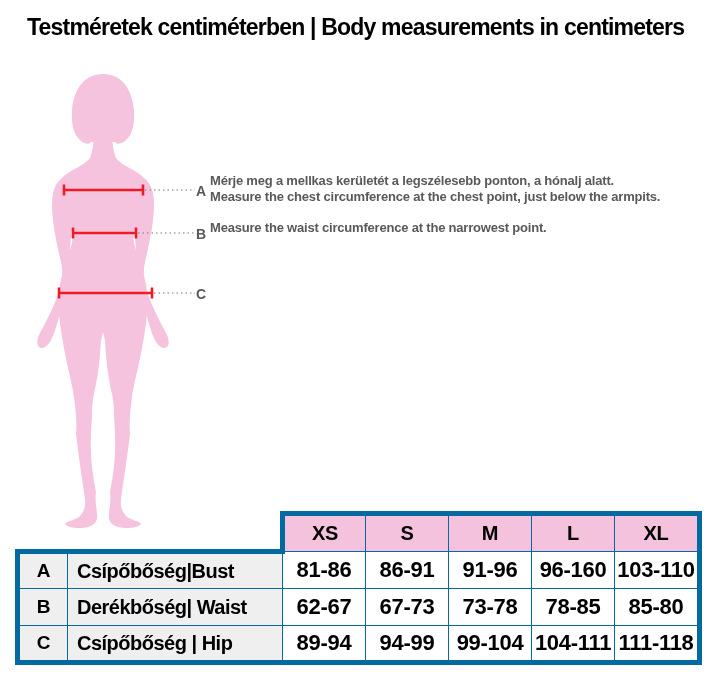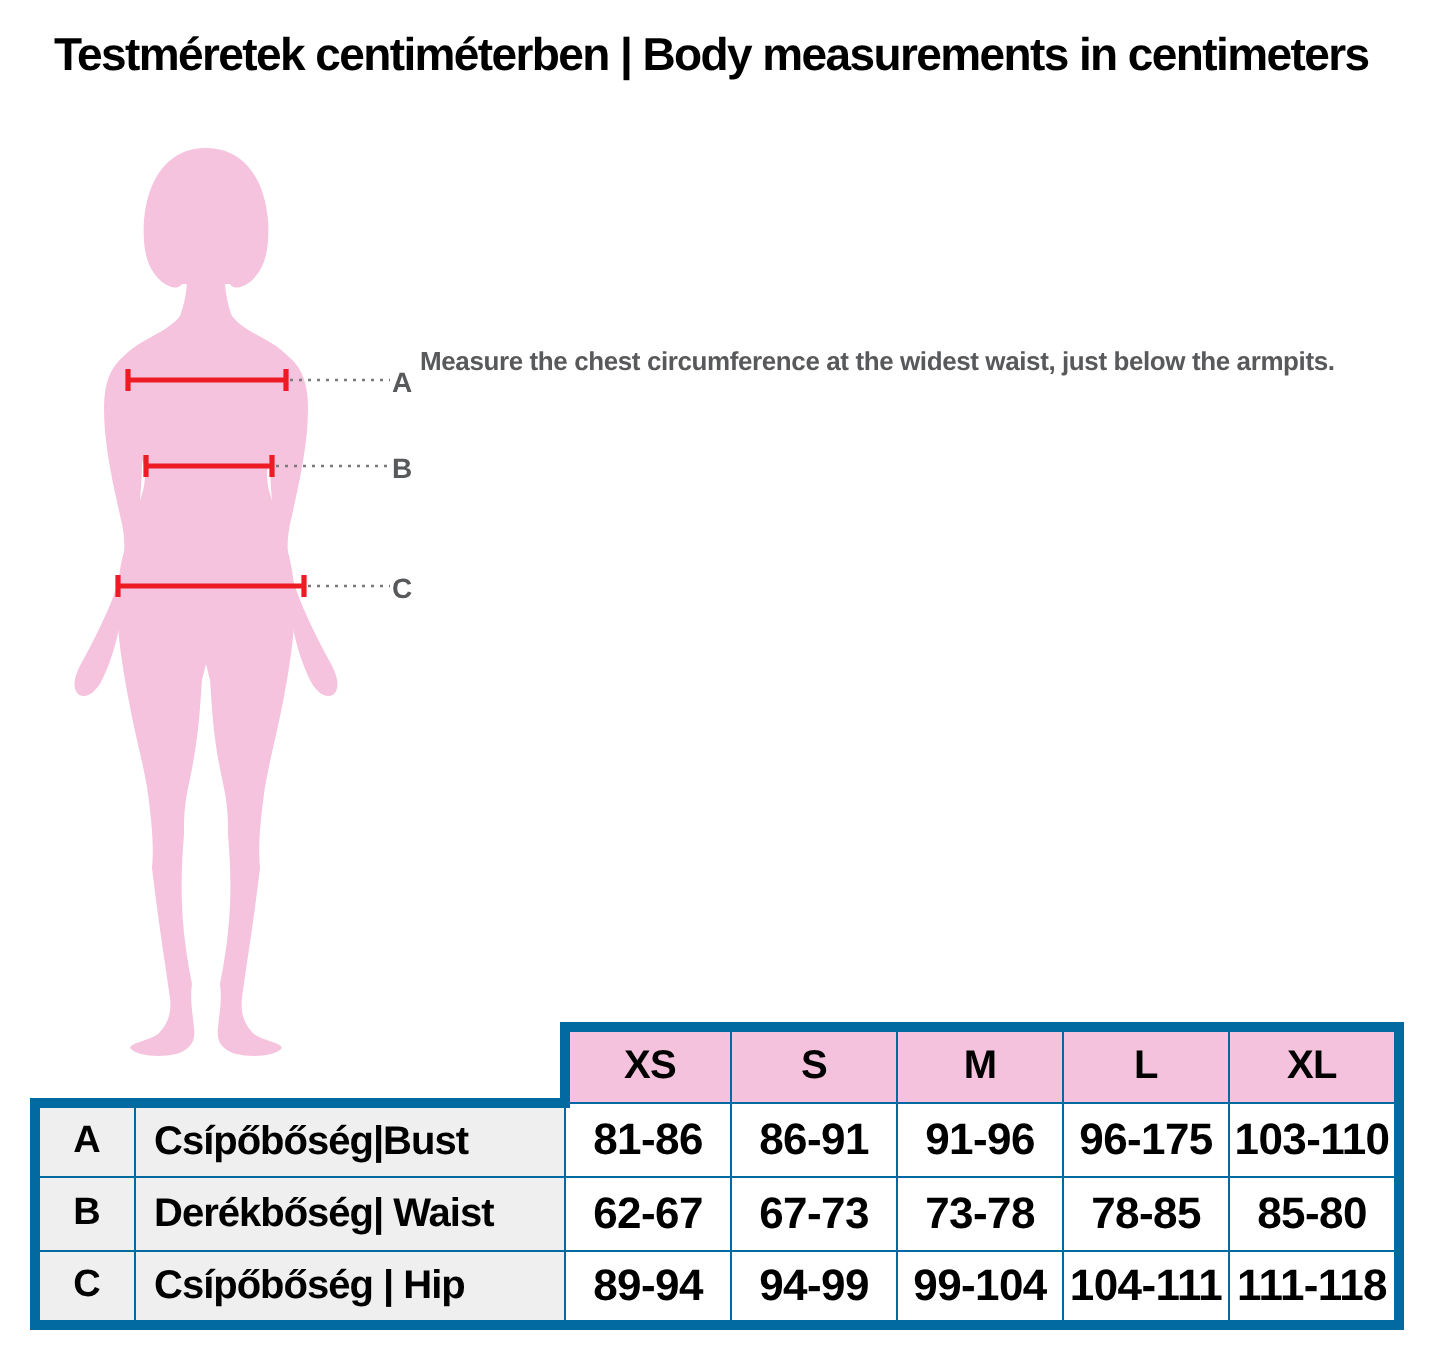--- a/index.html
+++ b/index.html
@@ -114,23 +114,25 @@
         <line x1="126" y1="221" x2="167" y2="221"></line>
       </g>
     </svg>
   </div>
 
   <div class="ann-label" style="left:196px;top:183px">A</div>
   <div class="ann-label" style="left:196px;top:226px">B</div>
   <div class="ann-label" style="left:196px;top:286px">C</div>
 
   <div class="ann-block" style="top:173px">
-    <div class="line">Measure the chest circumference at the widest waist, just below the armpits.</div>
+    <div class="line">Mérje meg a mellkas kerületét a legszélesebb ponton, a hónalj alatt.</div>
+    <div class="line">Measure the chest circumference at the chest point, just below the armpits.</div>
   </div>
   <div class="ann-block" style="top:220px">
+    <div class="line">Measure the waist circumference at the narrowest point.</div>
   </div>
 
   <div class="table-wrap">
     <table class="size-table">
       <colgroup>
         <col style="width:50px">
           <col style="width:215px">
         <col style="width:83px">
           <col style="width:83px">
           <col style="width:83px">
@@ -148,21 +150,21 @@
           <th class="size">XL</th>
         </tr>
       </thead>
       <tbody>
         <tr>
           <td class="letter">A</td>
           <td class="rowlabel">Csípőbőség|Bust</td>
           <td class="val">81-86</td>
           <td class="val">86-91</td>
           <td class="val">91-96</td>
-          <td class="val">96-175</td>
+          <td class="val">96-160</td>
           <td class="val">103-110</td>
         </tr>
         <tr>
           <td class="letter">B</td>
           <td class="rowlabel">Derékbőség| Waist</td>
           <td class="val">62-67</td>
           <td class="val">67-73</td>
           <td class="val">73-78</td>
           <td class="val">78-85</td>
           <td class="val">85-80</td>

